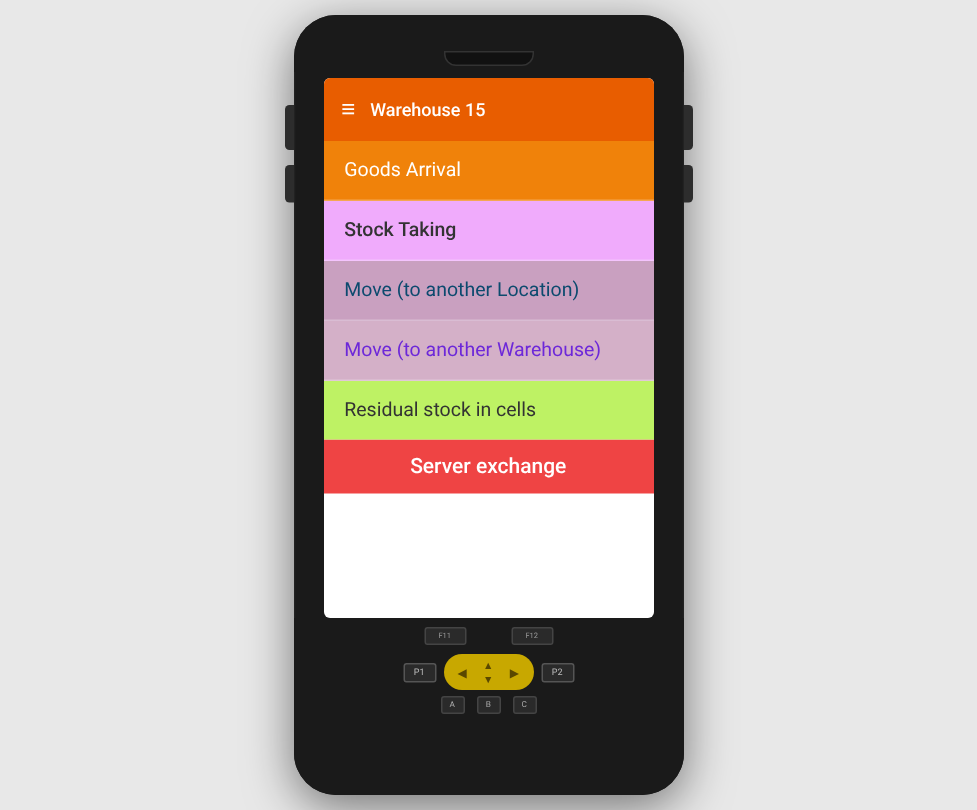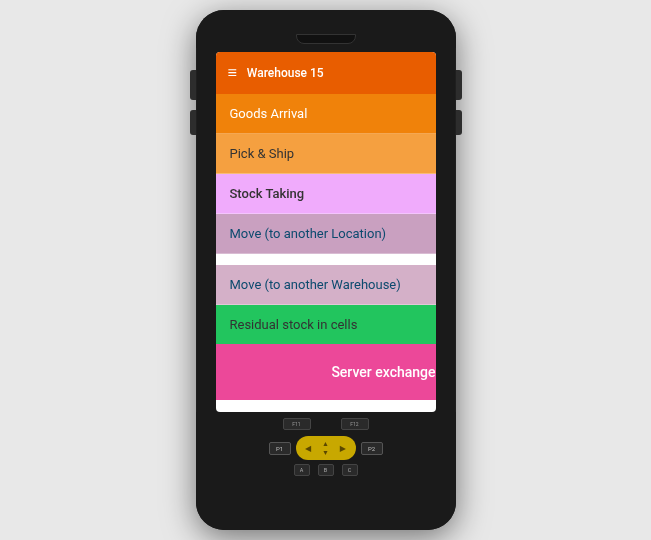--- a/index.html
+++ b/index.html
@@ -134,29 +134,29 @@
     }
 
     .menu-item:last-child {
       border-bottom: none;
     }
 
     .menu-item-goods-arrival { background: #f0820a; color: #fff; }
     .menu-item-pick-ship { background: #f5a040; color: #333; }
     .menu-item-stock-taking { background: #f0abfc; color: #333; font-weight: 500; }
     .menu-item-move-location { background: #c9a0c0; color: #0c4a6e; }
-    .menu-item-move-warehouse { background: #d4b0c8; color: #0c4a6e; margin-top: 11px; }
-    .menu-item-residual { background: #22c55e; color: #333; }
+    .menu-item-move-warehouse { background: #d4b0c8; color: #6d28d9; }
+    .menu-item-residual { background: #bef264; color: #333; }
     .menu-item-writeoff { background: #fde0c8; color: #333; }
 
     .server-exchange-btn {
-      background: #ec4899;
+      background: #ef4444;
       color: white;
-      text-align: right;
-      padding: 20px 0;
+      text-align: center;
+      padding: 10px 0;
       font-size: 14px;
       font-weight: 500;
       cursor: pointer;
     }
 
     
     .device-bottom {
       width: 100%;
       flex: 1;
       background: #1a1a1a;
@@ -267,23 +267,20 @@
   <div class="screen-container">
 
     <div class="app-header">
       <span class="hamburger-icon">≡</span>
       <span class="app-title">Warehouse 15</span>
     </div>
 
     <div class="menu-list">
       <div class="menu-item menu-item-goods-arrival">
         <span>Goods Arrival</span>
-      </div>
-      <div class="menu-item menu-item-pick-ship">
-        <span>Pick &amp; Ship</span>
       </div>
       <div class="menu-item menu-item-stock-taking">
         <span>Stock Taking</span>
       </div>
       <div class="menu-item menu-item-move-location">
         <span>Move (to another Location)</span>
       </div>
       <div class="menu-item menu-item-move-warehouse">
         <span>Move (to another Warehouse)</span>
       </div>

